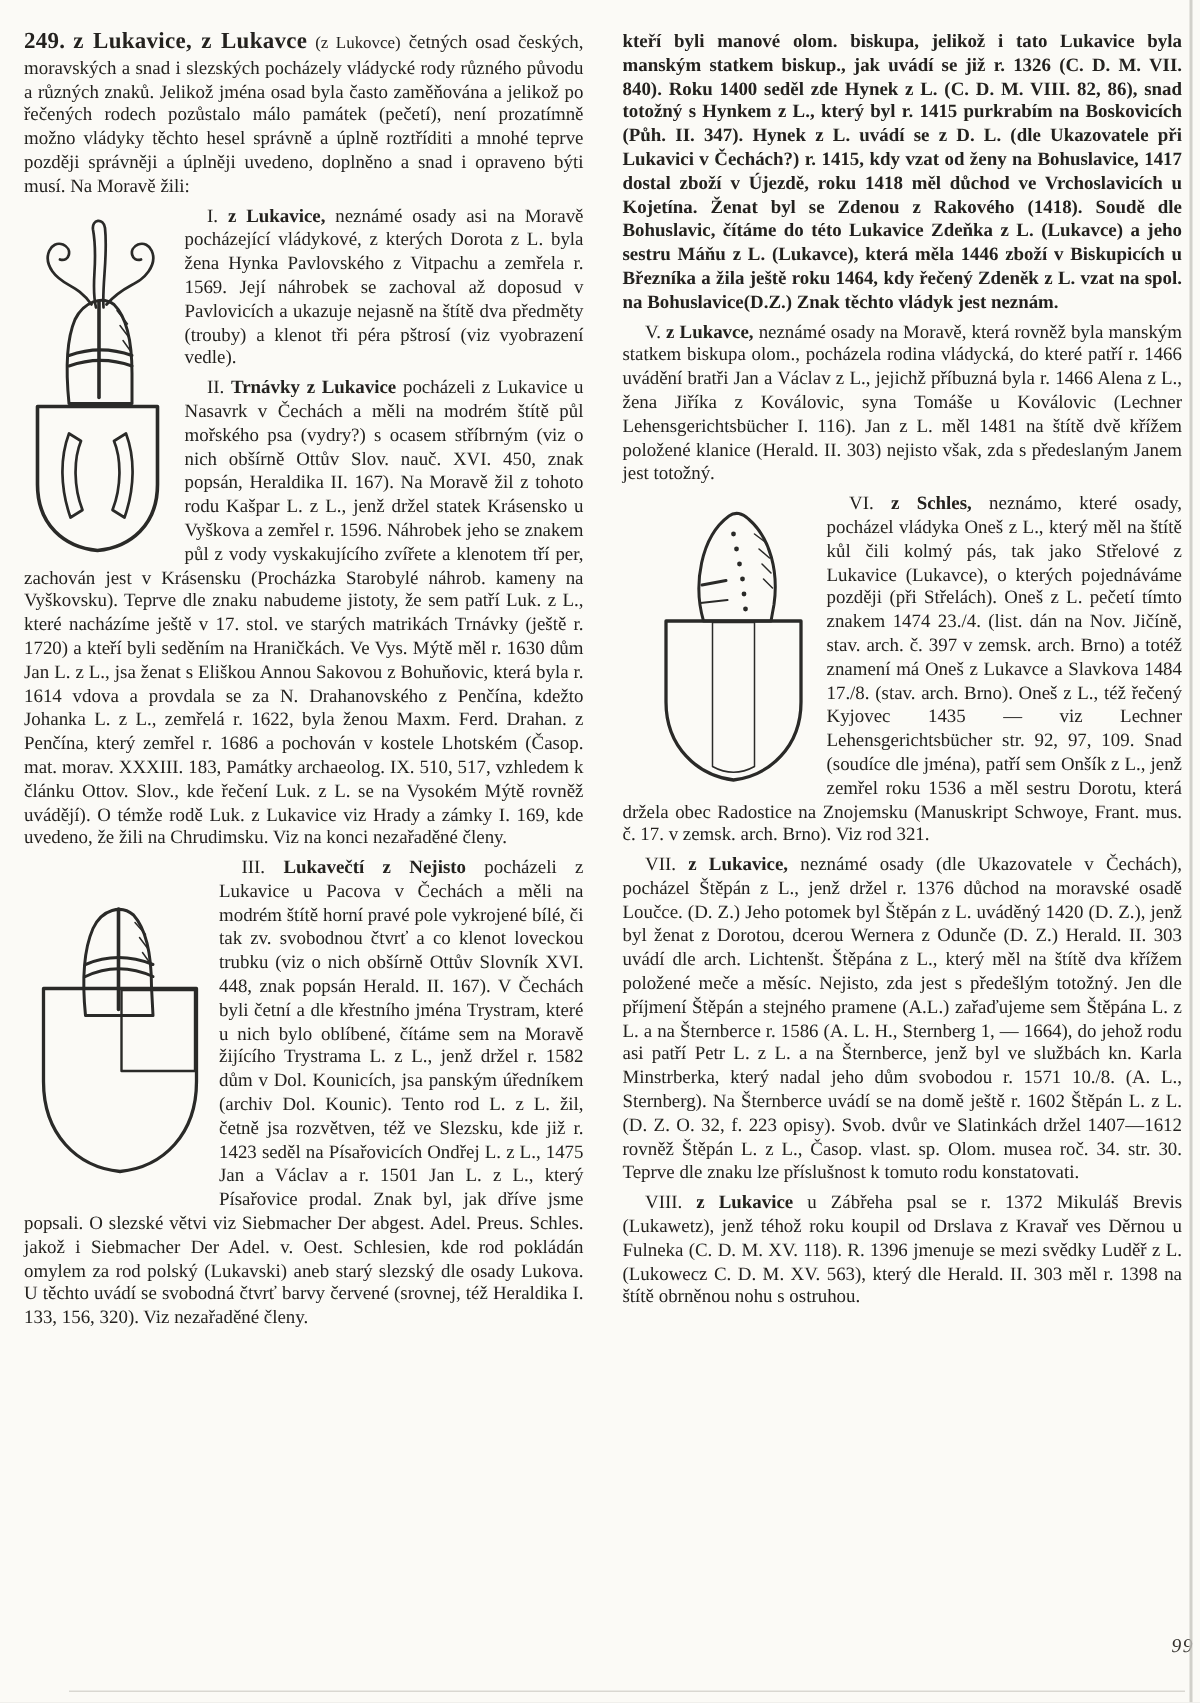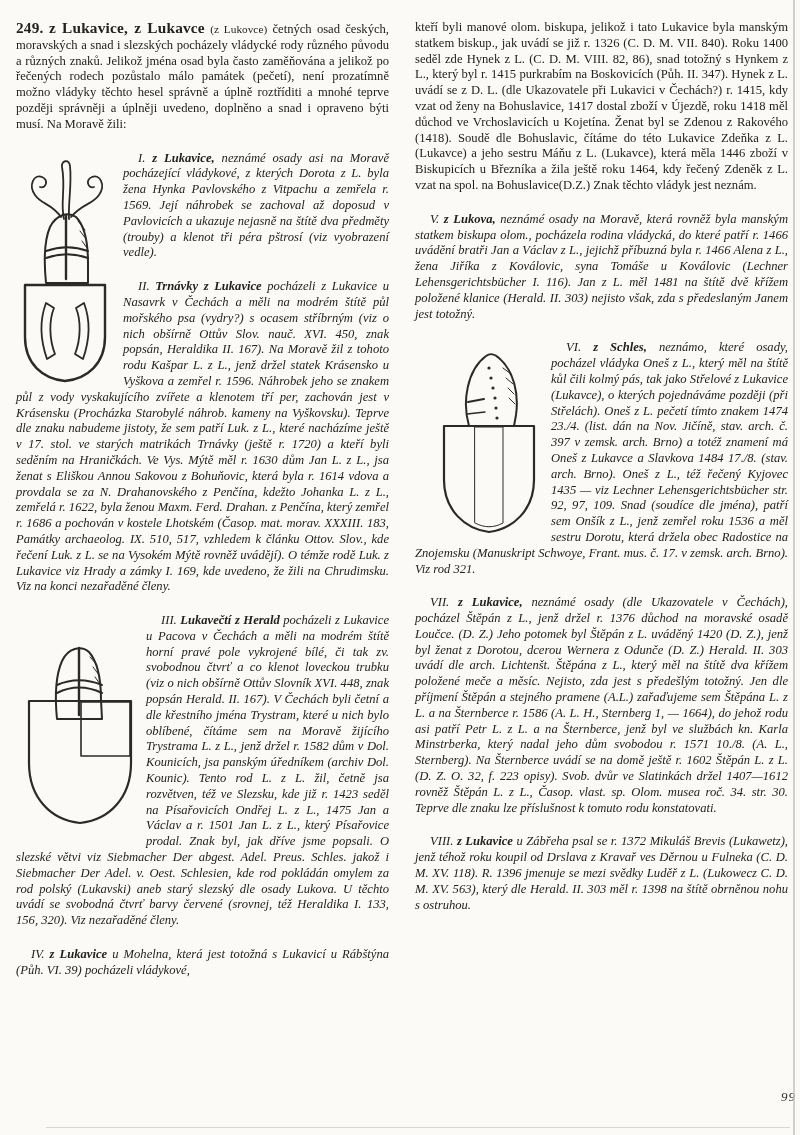--- a/index.html
+++ b/index.html
@@ -15,22 +15,22 @@
     content:"";position:absolute;right:5px;top:0;bottom:0;width:2px;
     background:#c7c5bf;opacity:.8;
   }
   .page::before{ 
     content:"";position:absolute;left:46px;right:10px;bottom:7px;height:1px;
     background:#d9d7d1;
   }
   .columns{display:flex;gap:26px;padding:20px 0 0 16px;}
   .col{width:373px;flex:0 0 373px;}
   p{margin:0;text-align:justify;font-size:12.6px;line-height:15.8px;}
-  p.sec{text-indent:15px;margin-top:18px;font-style:italic;}
-  p.cont{text-indent:0;}
+  p.sec{text-indent:15px;margin-top:4px;}
+  p.cont{text-indent:0;font-weight:bold;}
   .entry-num,.entry-title{font-weight:bold;font-size:15.3px;letter-spacing:.2px;}
   .entry-alt{font-size:11.3px;}
   .sec-name{font-weight:bold;}
   .fig{float:left;}
   .figA{width:95px;height:232px;margin:2px 10px 2px 2px;}
   .figB{width:112px;height:222px;margin:2px 10px 2px 8px;}
   .figC{width:100px;height:197px;margin:2px 12px 2px 24px;}
   .fig path,.fig line{stroke:#2a2a28;fill:none;stroke-linecap:round;stroke-linejoin:round;}
   .pageno{
     position:absolute;left:0;width:796px;bottom:30px;
@@ -101,40 +101,35 @@
           <path d="M57,87 L106,87 L106,141 L57,141 Z" fill="#fdfcfa" stroke-width="1.6"></path>
           <g stroke-width="2">
             <path d="M33,104 C31,84 31,62 38,46 C44,33 57,30 65,37 C73,46 77,63 77,85 L78,104 Z" fill="#fdfcfa"></path>
             <path d="M33,70 C47,64 63,64 78,70"></path>
             <path d="M33,78 C47,71 63,71 78,78"></path>
             <path d="M55,33 L55,100" stroke-width="2.4"></path>
             <path d="M66,42 l7,8 M69,52 l6,8 M71,62 l5,7" stroke-width="1"></path>
           </g>
         </svg>
         <span class="num">III.</span>
-        <span class="sec-name">Lukavečtí z Herald</span>
+        <span class="sec-name">Lukavečtí z Nejisto</span>
         <span>pocházeli z Lukavice u Pacova v Čechách a měli na modrém štítě horní pravé pole vykrojené bílé, či tak zv. svobodnou čtvrť a co klenot loveckou trubku (viz o nich obšírně Ottův Slovník XVI. 448, znak popsán Herald. II. 167). V Čechách byli četní a dle křestního jména Trystram, které u nich bylo oblíbené, čítáme sem na Moravě žijícího Trystrama L. z L., jenž držel r. 1582 dům v Dol. Kounicích, jsa panským úředníkem (archiv Dol. Kounic). Tento rod L. z L. žil, četně jsa rozvětven, též ve Slezsku, kde již r. 1423 seděl na Písařovicích Ondřej L. z L., 1475 Jan a Václav a r. 1501 Jan L. z L., který Písařovice prodal. Znak byl, jak dříve jsme popsali. O slezské větvi viz Siebmacher Der abgest. Adel. Preus. Schles. jakož i Siebmacher Der Adel. v. Oest. Schlesien, kde rod pokládán omylem za rod polský (Lukavski) aneb starý slezský dle osady Lukova. U těchto uvádí se svobodná čtvrť barvy červené (srovnej, též Heraldika I. 133, 156, 320). Viz nezařaděné členy.</span>
       </p>
 
-      <p class="sec">
-        <span class="num">IV.</span>
-        <span class="sec-name">z Lukavice</span>
-        <span>u Mohelna, která jest totožná s Lukavicí u Rábštýna (Půh. VI. 39) pocházeli vládykové,</span>
-      </p>
     </div>
 
     <div class="col">
 
       <p class="cont">
         <span>kteří byli manové olom. biskupa, jelikož i tato Lukavice byla manským statkem biskup., jak uvádí se již r. 1326 (C. D. M. VII. 840). Roku 1400 seděl zde Hynek z L. (C. D. M. VIII. 82, 86), snad totožný s Hynkem z L., který byl r. 1415 purkrabím na Boskovicích (Půh. II. 347). Hynek z L. uvádí se z D. L. (dle Ukazovatele při Lukavici v Čechách?) r. 1415, kdy vzat od ženy na Bohuslavice, 1417 dostal zboží v Újezdě, roku 1418 měl důchod ve Vrchoslavicích u Kojetína. Ženat byl se Zdenou z Rakového (1418). Soudě dle Bohuslavic, čítáme do této Lukavice Zdeňka z L. (Lukavce) a jeho sestru Máňu z L. (Lukavce), která měla 1446 zboží v Biskupicích u Březníka a žila ještě roku 1464, kdy řečený Zdeněk z L. vzat na spol. na Bohuslavice(D.Z.) Znak těchto vládyk jest neznám.</span>
       </p>
 
       <p class="sec">
         <span class="num">V.</span>
-        <span class="sec-name">z Lukova,</span>
+        <span class="sec-name">z Lukavce,</span>
         <span>neznámé osady na Moravě, která rovněž byla manským statkem biskupa olom., pocházela rodina vládycká, do které patří r. 1466 uvádění bratři Jan a Václav z L., jejichž příbuzná byla r. 1466 Alena z L., žena Jiříka z Koválovic, syna Tomáše u Koválovic (Lechner Lehensgerichtsbücher I. 116). Jan z L. měl 1481 na štítě dvě křížem položené klanice (Herald. II. 303) nejisto však, zda s předeslaným Janem jest totožný.</span>
       </p>
 
       <p class="sec">
         <svg class="fig figC" viewBox="0 0 100 197" role="img" aria-label="coat-of-arms: pointed helm above shield with dark vertical pale">
           <defs>
             <pattern id="stC" width="7" height="7" patternUnits="userSpaceOnUse">
               <rect width="7" height="7" fill="#4c4b47"></rect>
               <circle cx="2.2" cy="2" r="1" fill="#2f2f2b"></circle>
               <circle cx="5.2" cy="5" r="0.9" fill="#67655e"></circle>

